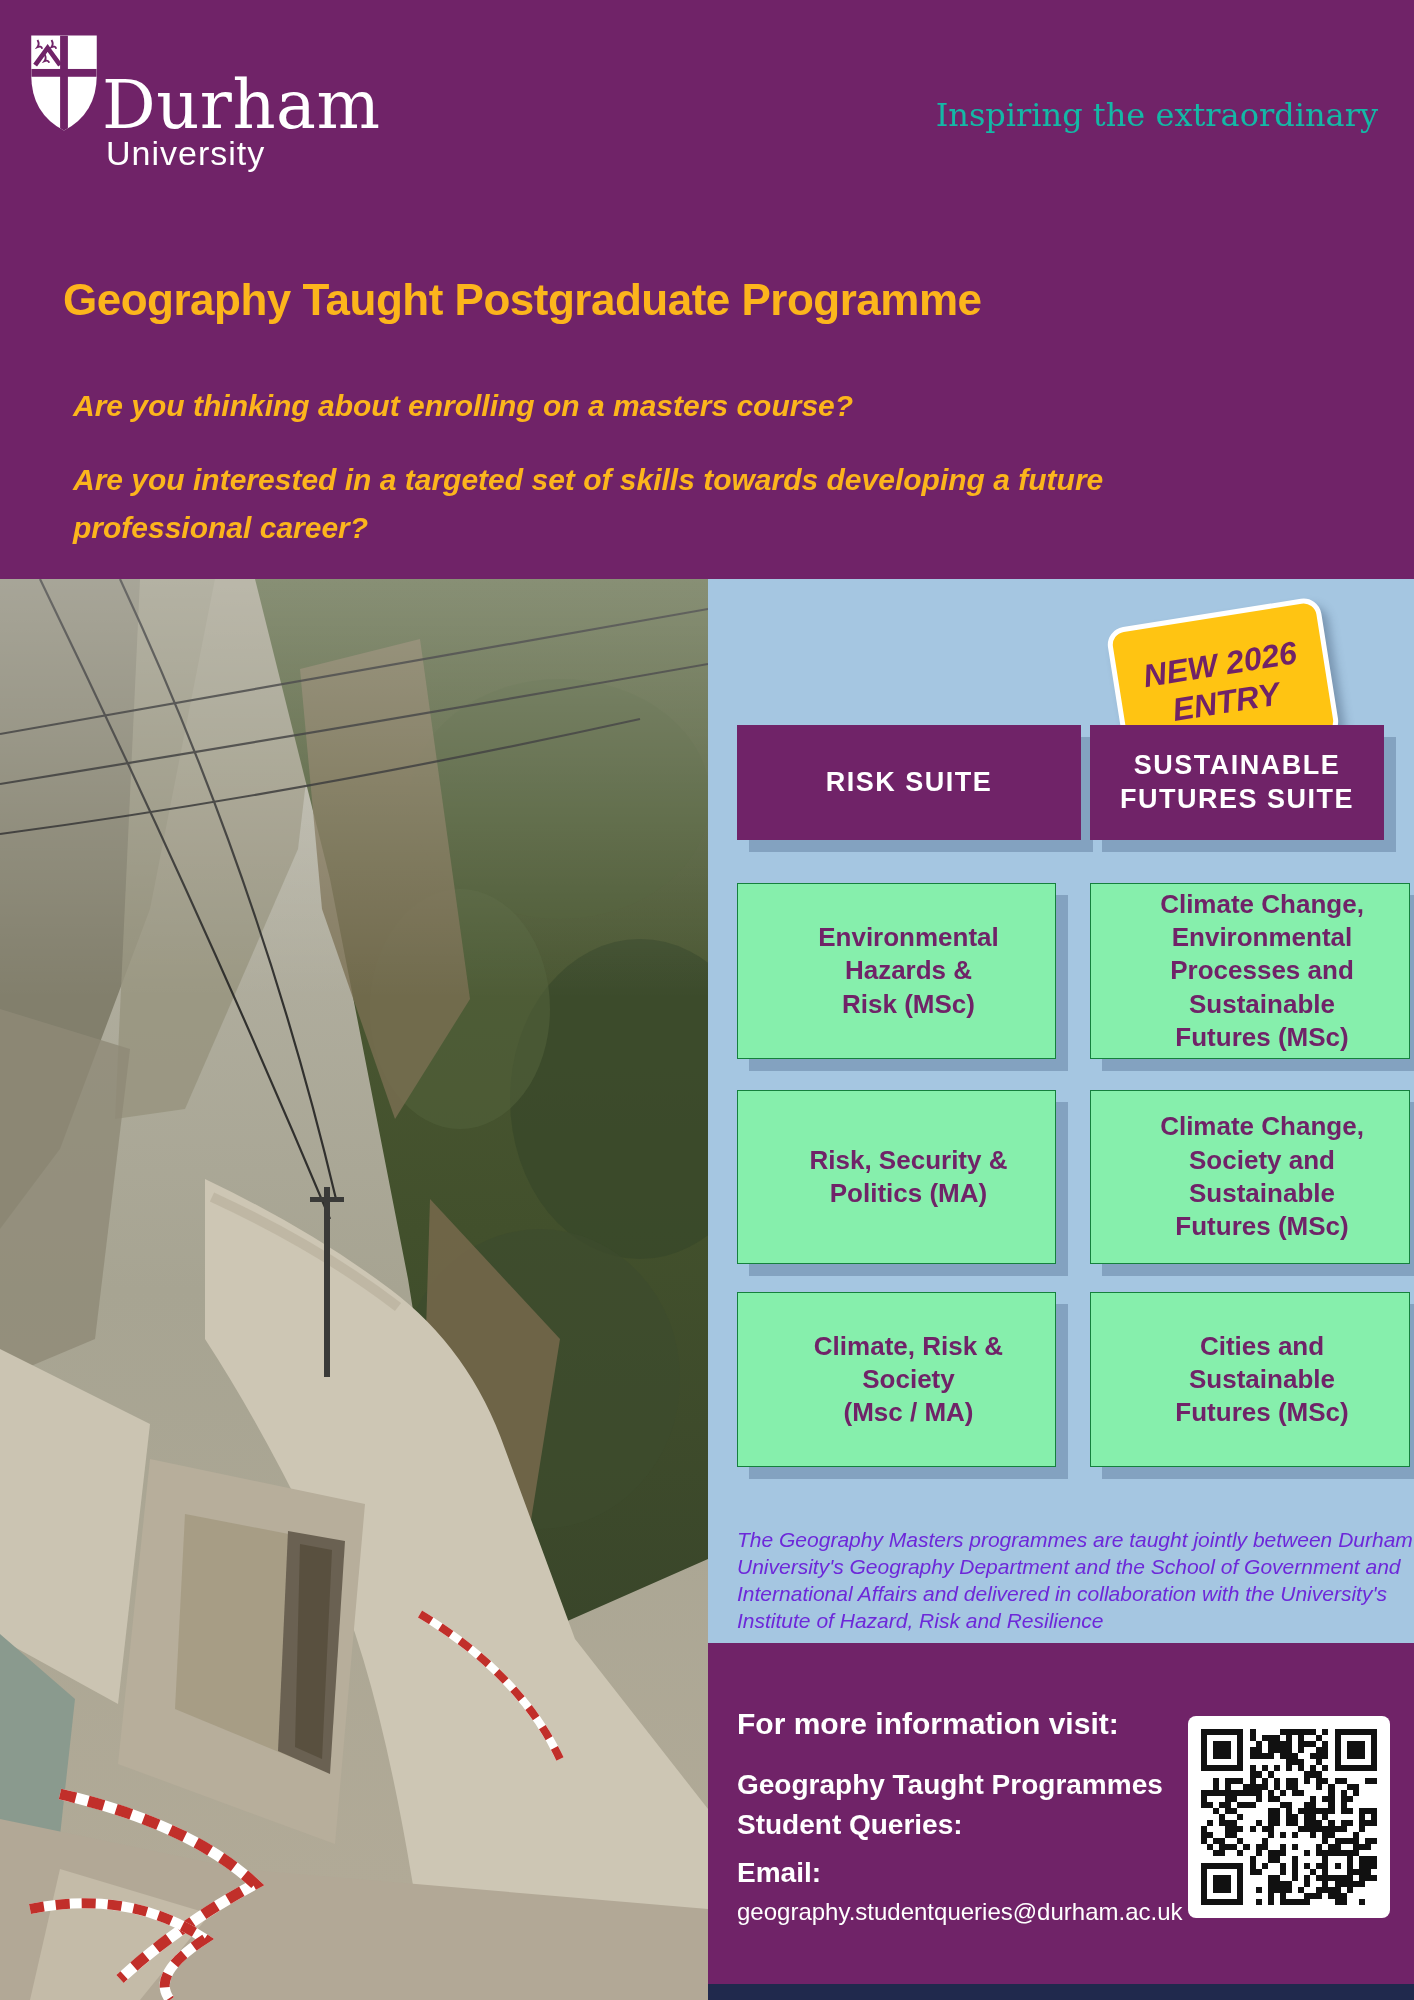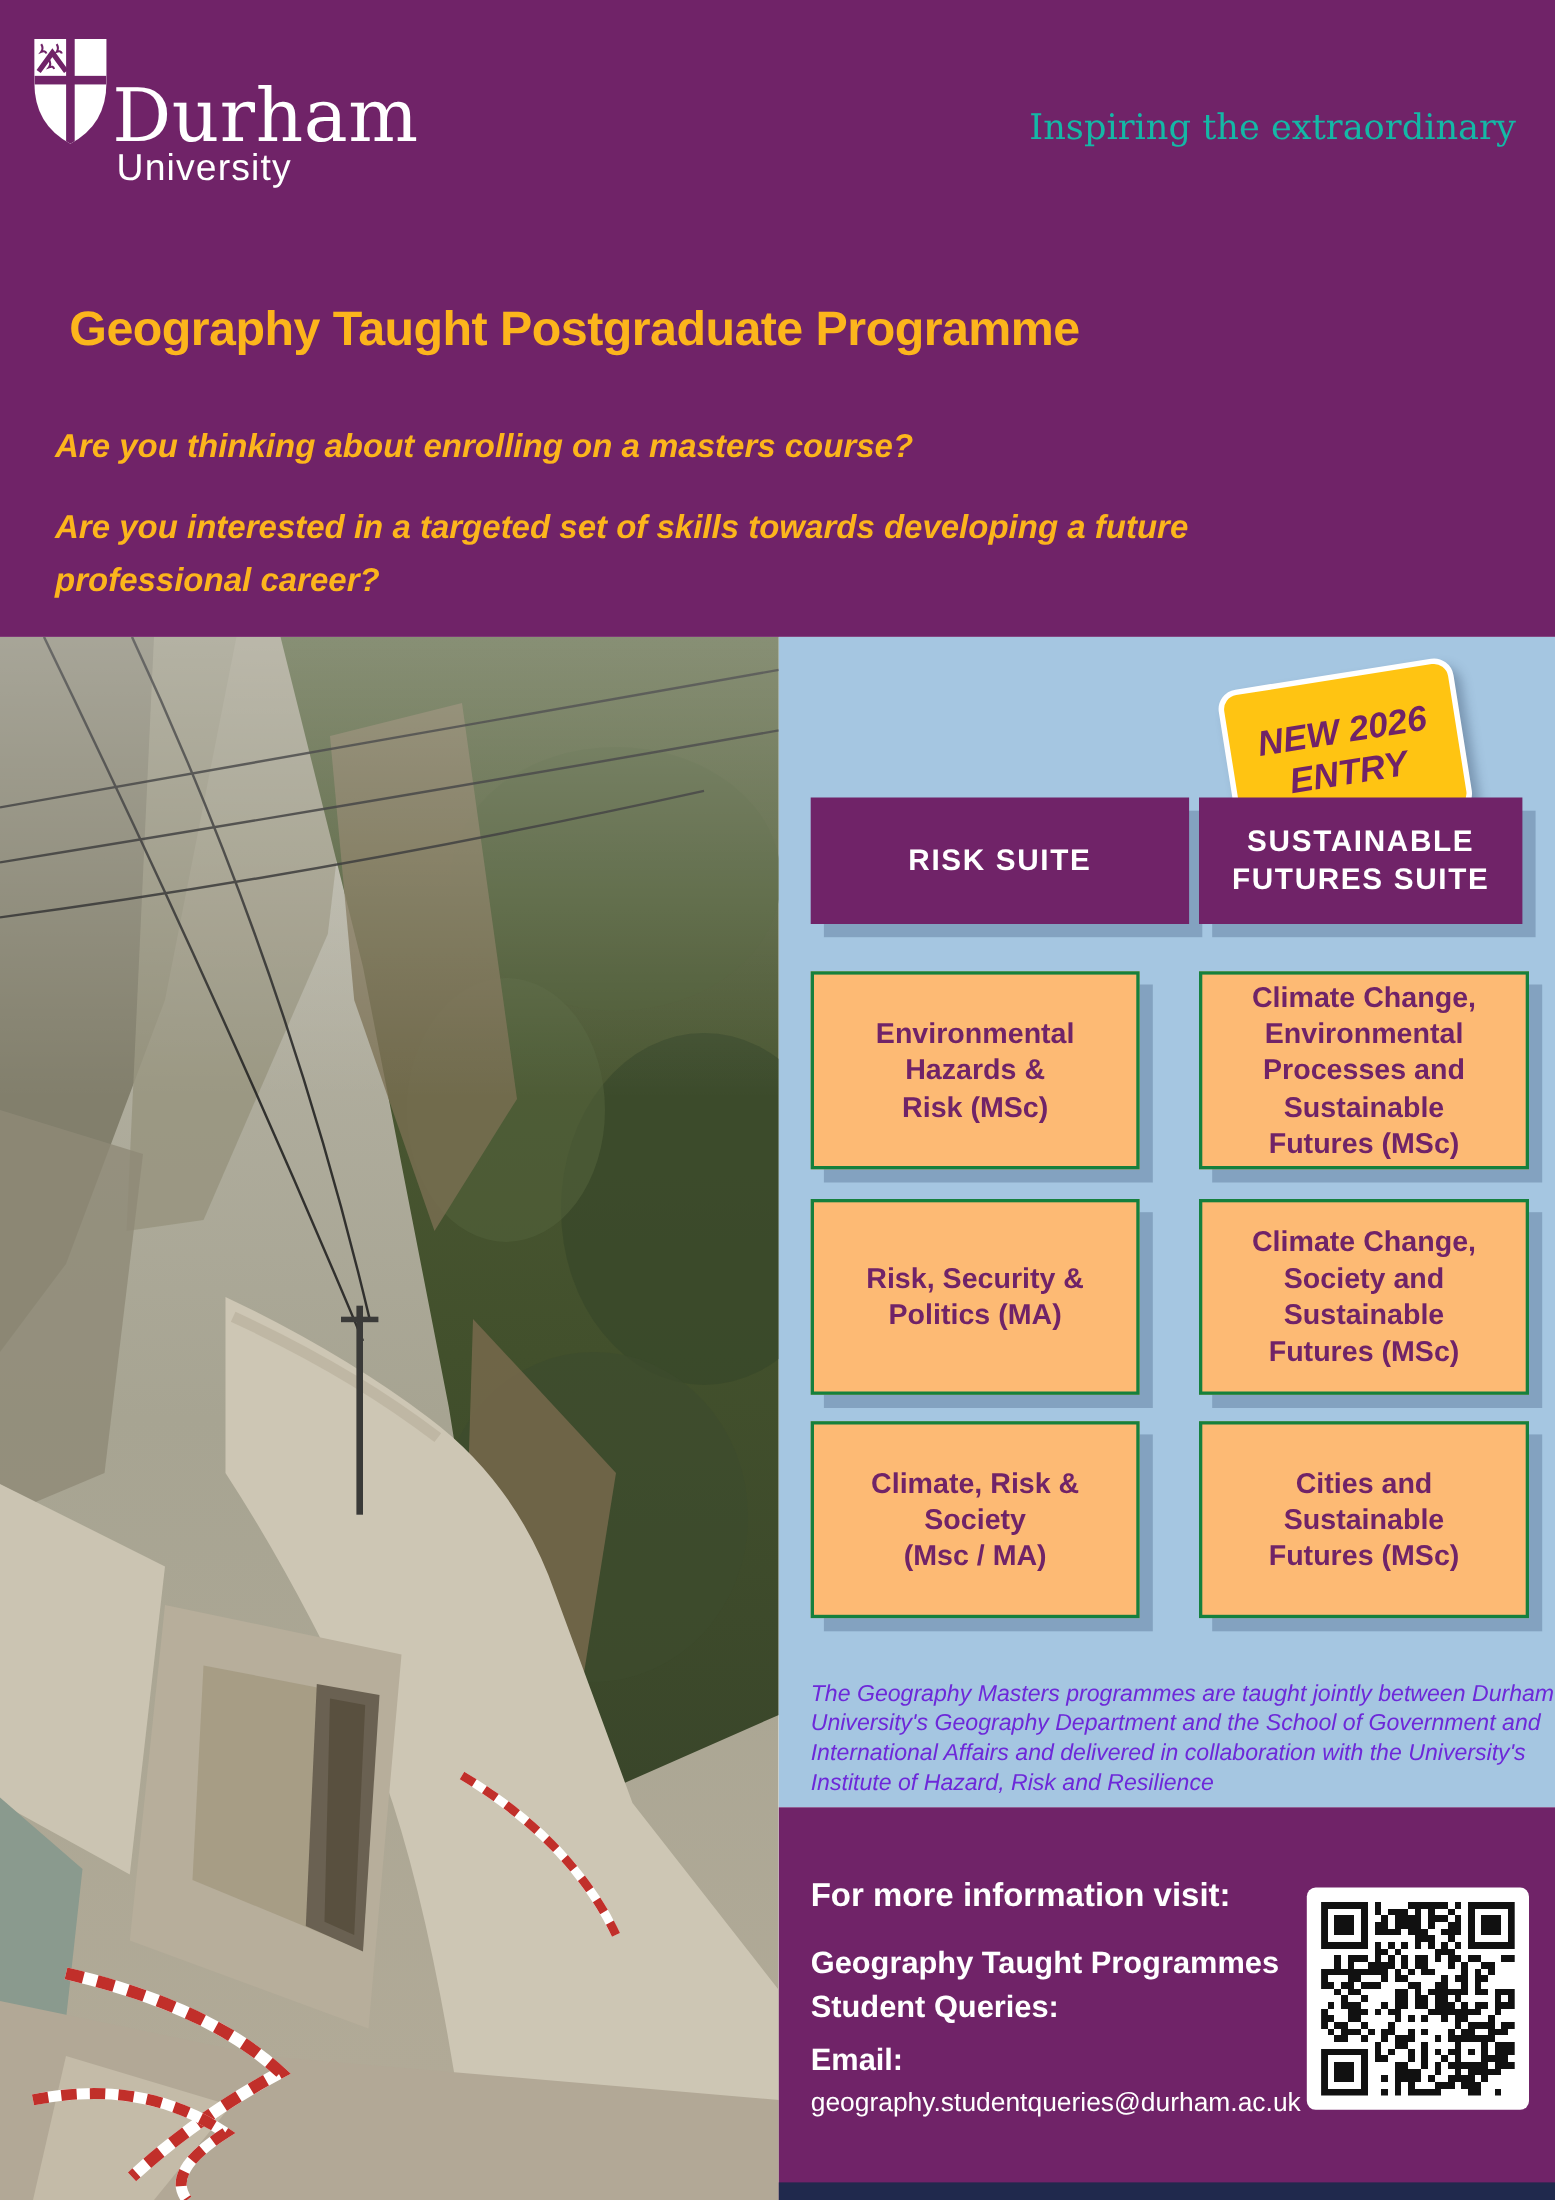--- a/index.html
+++ b/index.html
@@ -10,21 +10,21 @@
   .band{position:absolute;left:0;top:0;width:1414px;height:579px;background:#702368;}
   .shield{position:absolute;left:25px;top:26px;width:78px;height:114px;}
   .wm-durham{position:absolute;left:102px;top:66px;color:#fff;
              font-family:"DejaVu Serif",serif;font-size:67px;font-weight:400;letter-spacing:.5px;}
   .wm-university{position:absolute;left:106px;top:134px;color:#fff;
              font-size:34px;font-weight:400;letter-spacing:1px;}
   .tagline{position:absolute;right:36px;top:96px;color:#14b8a6;
            font-family:"DejaVu Serif",serif;font-size:32px;}
   .title{position:absolute;left:63px;top:246px;color:#FCB51C;font-size:44px;
          font-weight:bold;letter-spacing:-.5px;white-space:nowrap;}
-  .q{position:absolute;left:50px;color:#FCB51C;font-size:30px;font-weight:bold;
+  .q{position:absolute;left:73px;color:#FCB51C;font-size:30px;font-weight:bold;
      font-style:italic;line-height:48px;white-space:pre-line;}
   .q1{top:352px;}
   .q2{top:426px;}
 
   
   .photo{position:absolute;left:0;top:579px;width:708px;height:1421px;overflow:hidden;}
   .photo svg{display:block;width:708px;height:1421px;}
 
   
   .blue{position:absolute;left:708px;top:579px;width:706px;height:1064px;background:#A5C6E1;}
@@ -34,23 +34,23 @@
          box-shadow:6px 8px 10px rgba(40,60,90,.35);}
   .badge-text{color:#702368;font-size:32px;font-weight:bold;font-style:italic;
               text-align:center;line-height:1.2;white-space:pre-line;}
   .suite-hdr{position:absolute;top:146px;height:115px;background:#702368;
              display:flex;align-items:center;justify-content:center;
              box-shadow:12px 12px 0 rgba(77,106,140,.38);}
   .suite-hdr span{color:#fff;font-size:27px;font-weight:bold;letter-spacing:1.5px;
                   text-align:center;line-height:1.25;white-space:pre-line;}
   .hdr-left{left:29px;width:344px;}
   .hdr-right{left:382px;width:294px;}
-  .card{position:absolute;background:#fdba74;border:3px solid #15803d;
+  .card{position:absolute;background:#86efac;border:1px solid #15803d;
         display:flex;align-items:center;justify-content:center;
-        box-shadow:12px 12px 0 rgba(77,106,140,.38);}
+        box-shadow:12px 12px 0 rgba(77,106,140,.38);padding-left:24px;}
   .card span{color:#702368;font-size:26px;font-weight:bold;text-align:center;
              line-height:1.28;white-space:pre-line;}
   .cL{left:29px;width:293px;}
   .cR{left:382px;width:294px;}
   .row1{top:304px;height:174px;}
   .row2{top:511px;height:172px;}
   .row3{top:713px;height:173px;}
   .note{position:absolute;left:29px;top:926px;width:676px;color:#6d28d9;
         font-size:21px;font-style:italic;line-height:27px;white-space:pre-line;}
 

